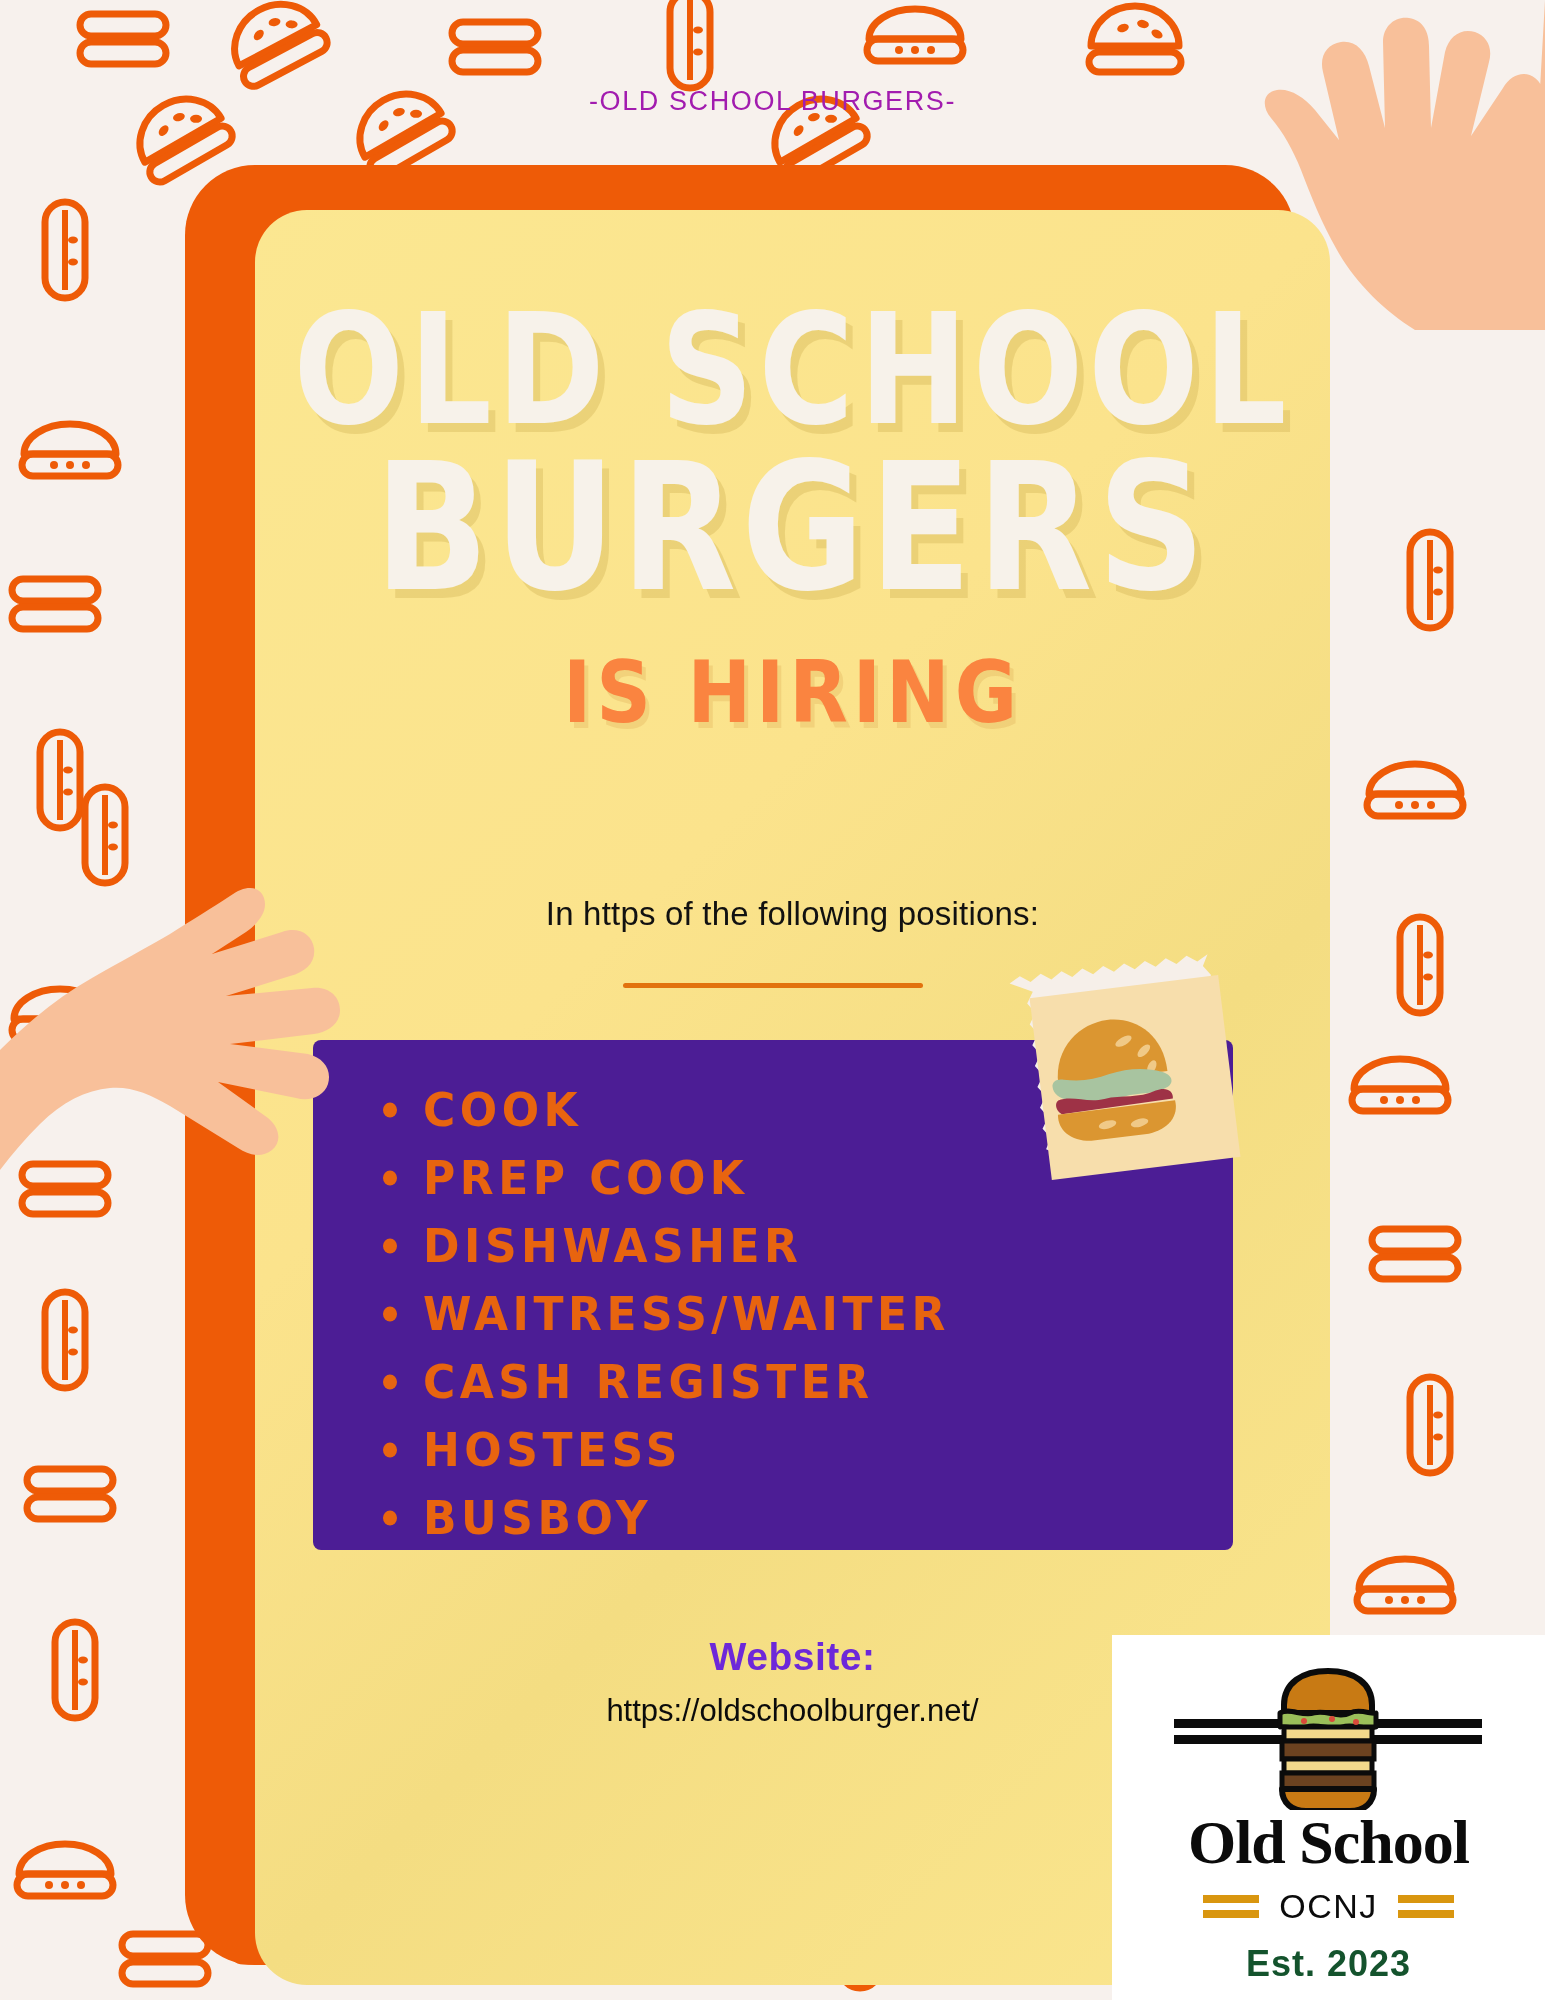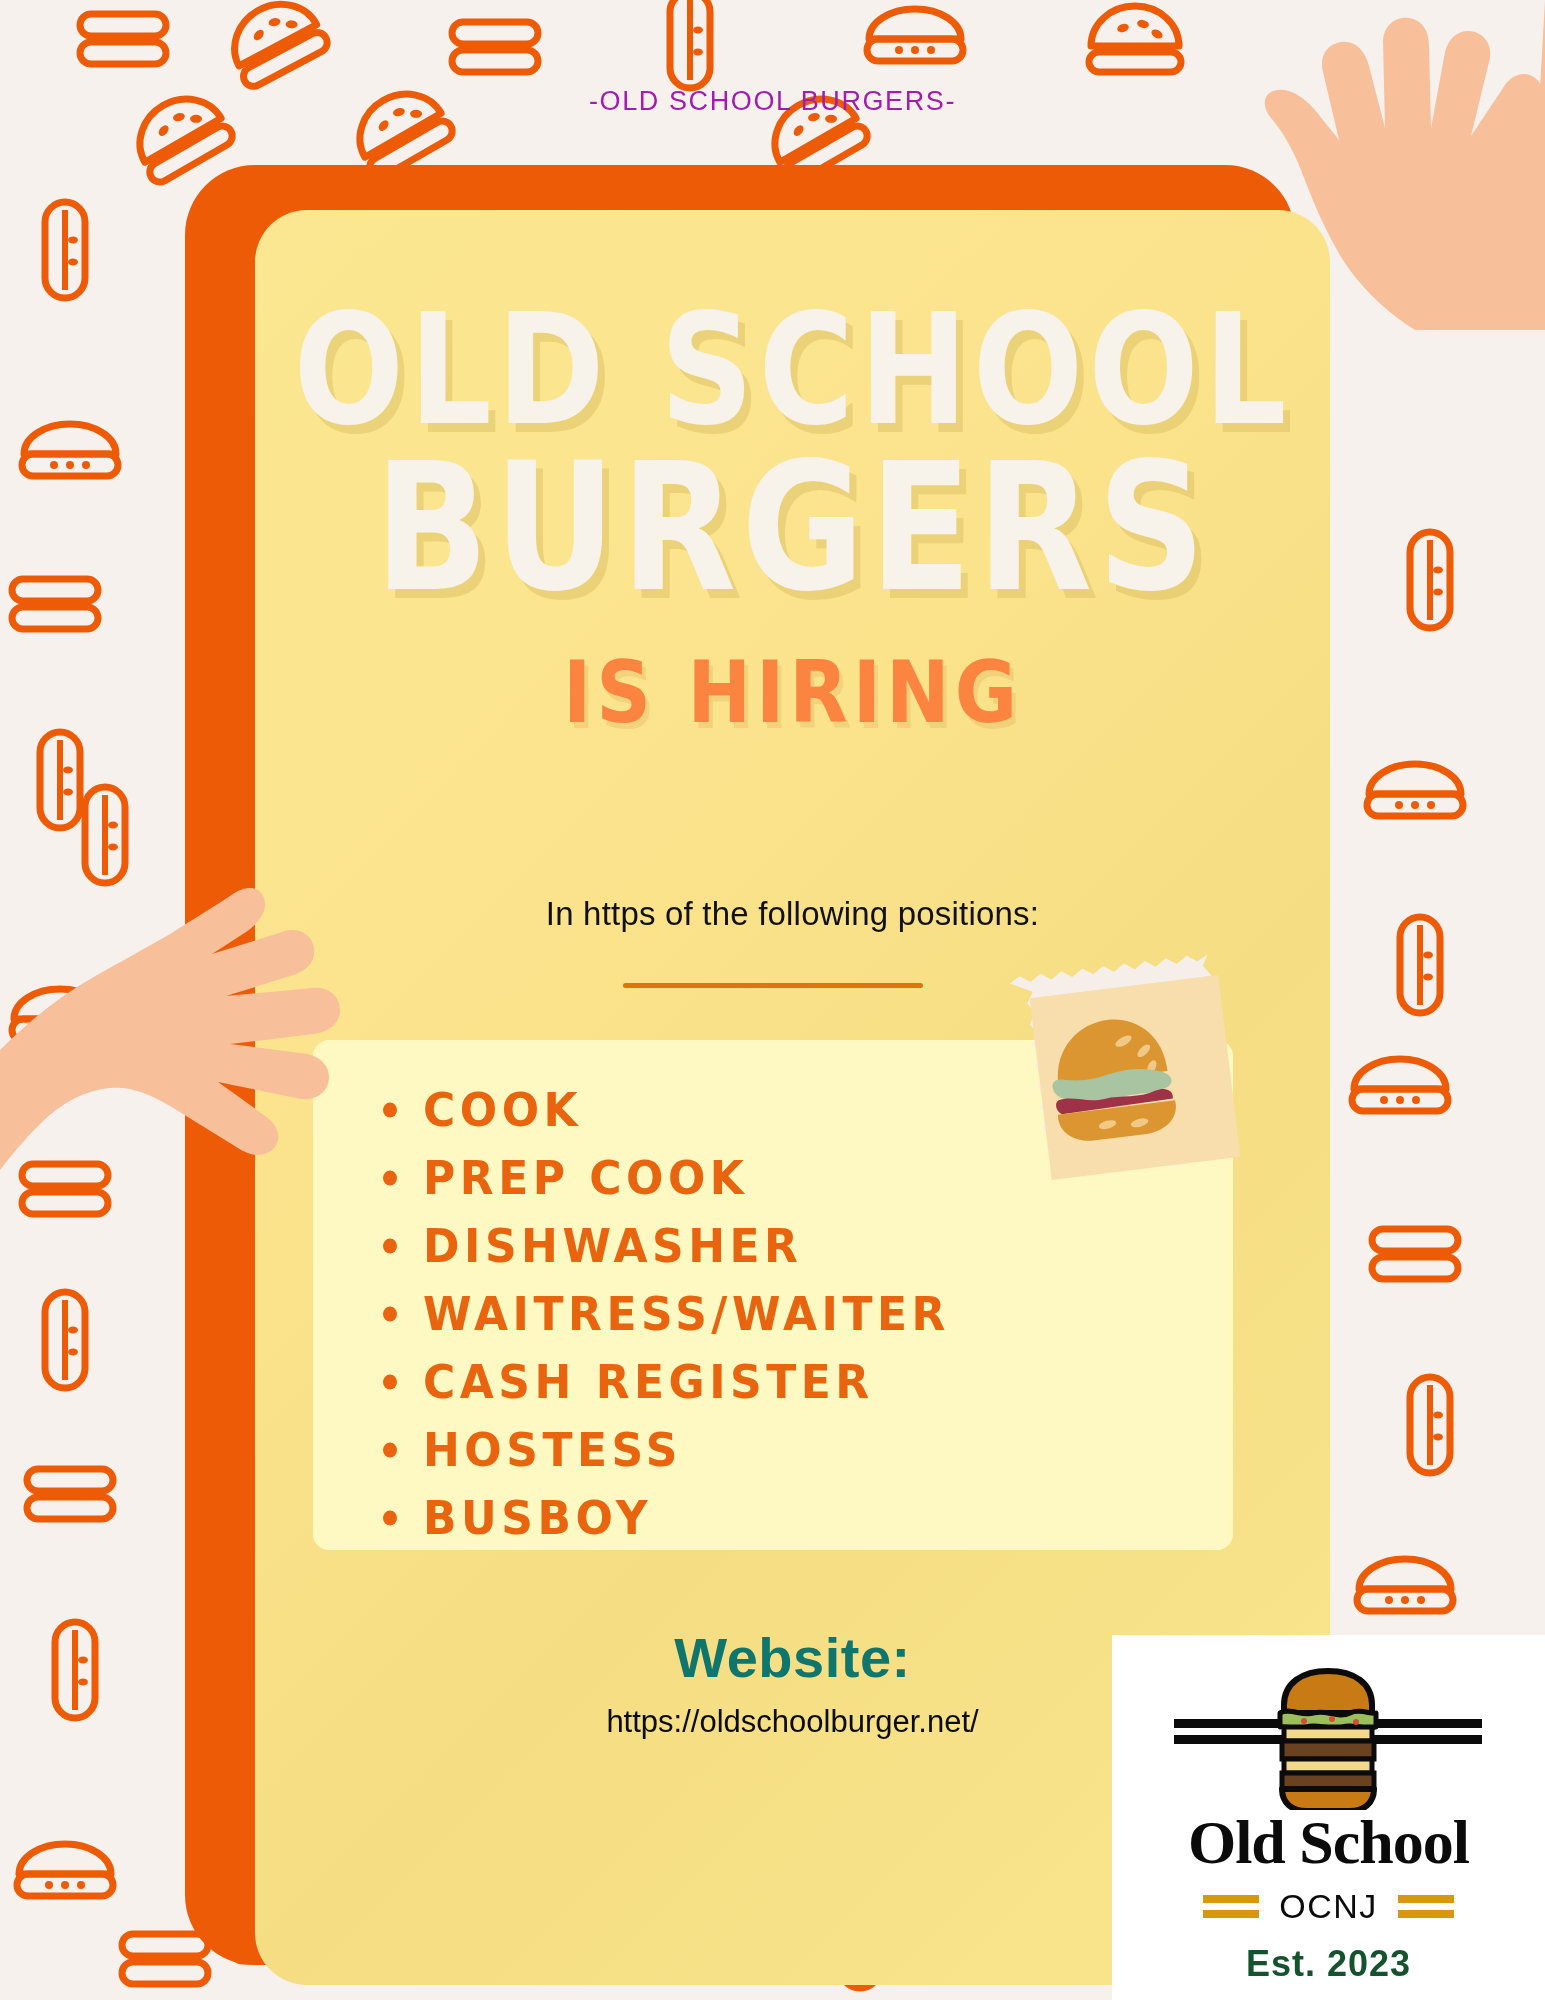--- a/index.html
+++ b/index.html
@@ -79,21 +79,21 @@
   }
   .divider{
     position:absolute;left:50%;top:983px;transform:translateX(-50%);
     width:300px;height:5px;background:#E2720E;border-radius:3px;z-index:5;
   }
 
   
   .jobs-panel{
     position:absolute;left:313px;top:1040px;
     width:920px;height:510px;
-    background:#fef9c3;border-radius:16px;z-index:5;
+    background:#4c1d95;border-radius:8px;z-index:5;
   }
   .jobs-list{
     list-style:none;margin:0;padding:36px 0 0 110px;
   }
   .jobs-list li{
     position:relative;
     font-family:"DejaVu Sans", sans-serif;
     font-weight:bold;
     color:#E8640F;
     font-size:44px;
@@ -104,21 +104,21 @@
   .jobs-list li .bullet{
     position:absolute;left:-40px;top:27px;
     width:14px;height:14px;border-radius:50%;background:#E8640F;
   }
 
   
   .website-block{
     position:absolute;left:255px;top:1625px;width:1075px;
     text-align:center;z-index:5;
   }
-  .website-label{font-size:56px;font-weight:bold;color:#0f766e;letter-spacing:.5px;}
+  .website-label{font-size:39px;font-weight:bold;color:#6d28d9;letter-spacing:.5px;margin-top:10px;}
   .website-url{font-size:31px;color:#0B0B0B;margin-top:14px;font-weight:400;}
 
   
   .stamp{
     position:absolute;left:1010px;top:955px;width:250px;height:245px;
     z-index:7;transform:rotate(-7deg);
   }
 
   
   .hand{position:absolute;z-index:8;pointer-events:none;}

